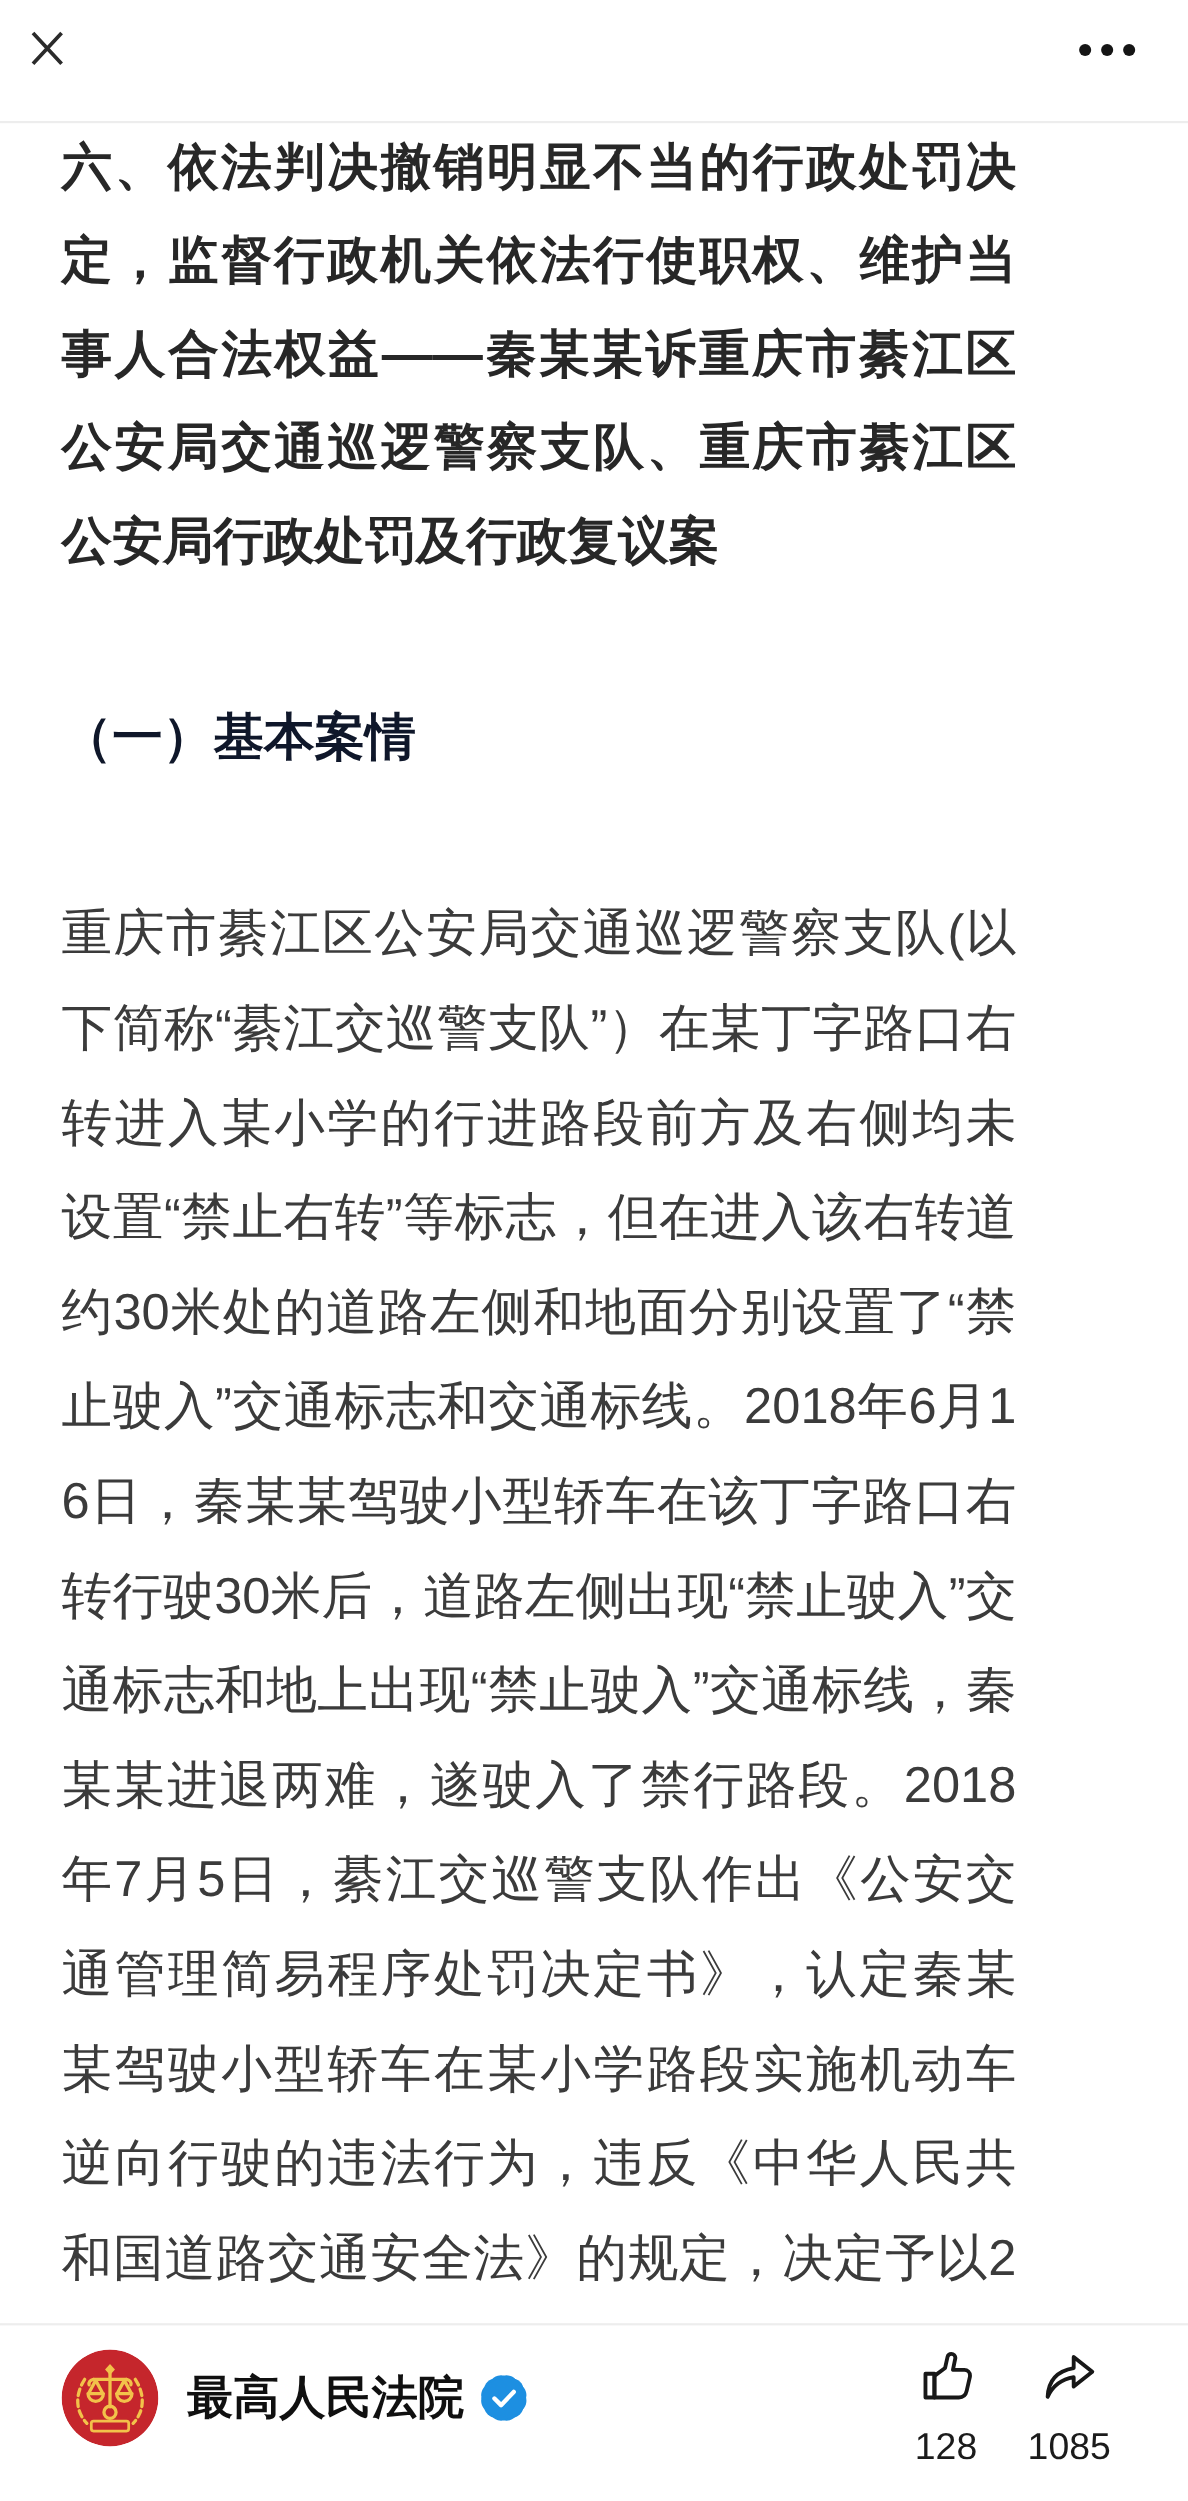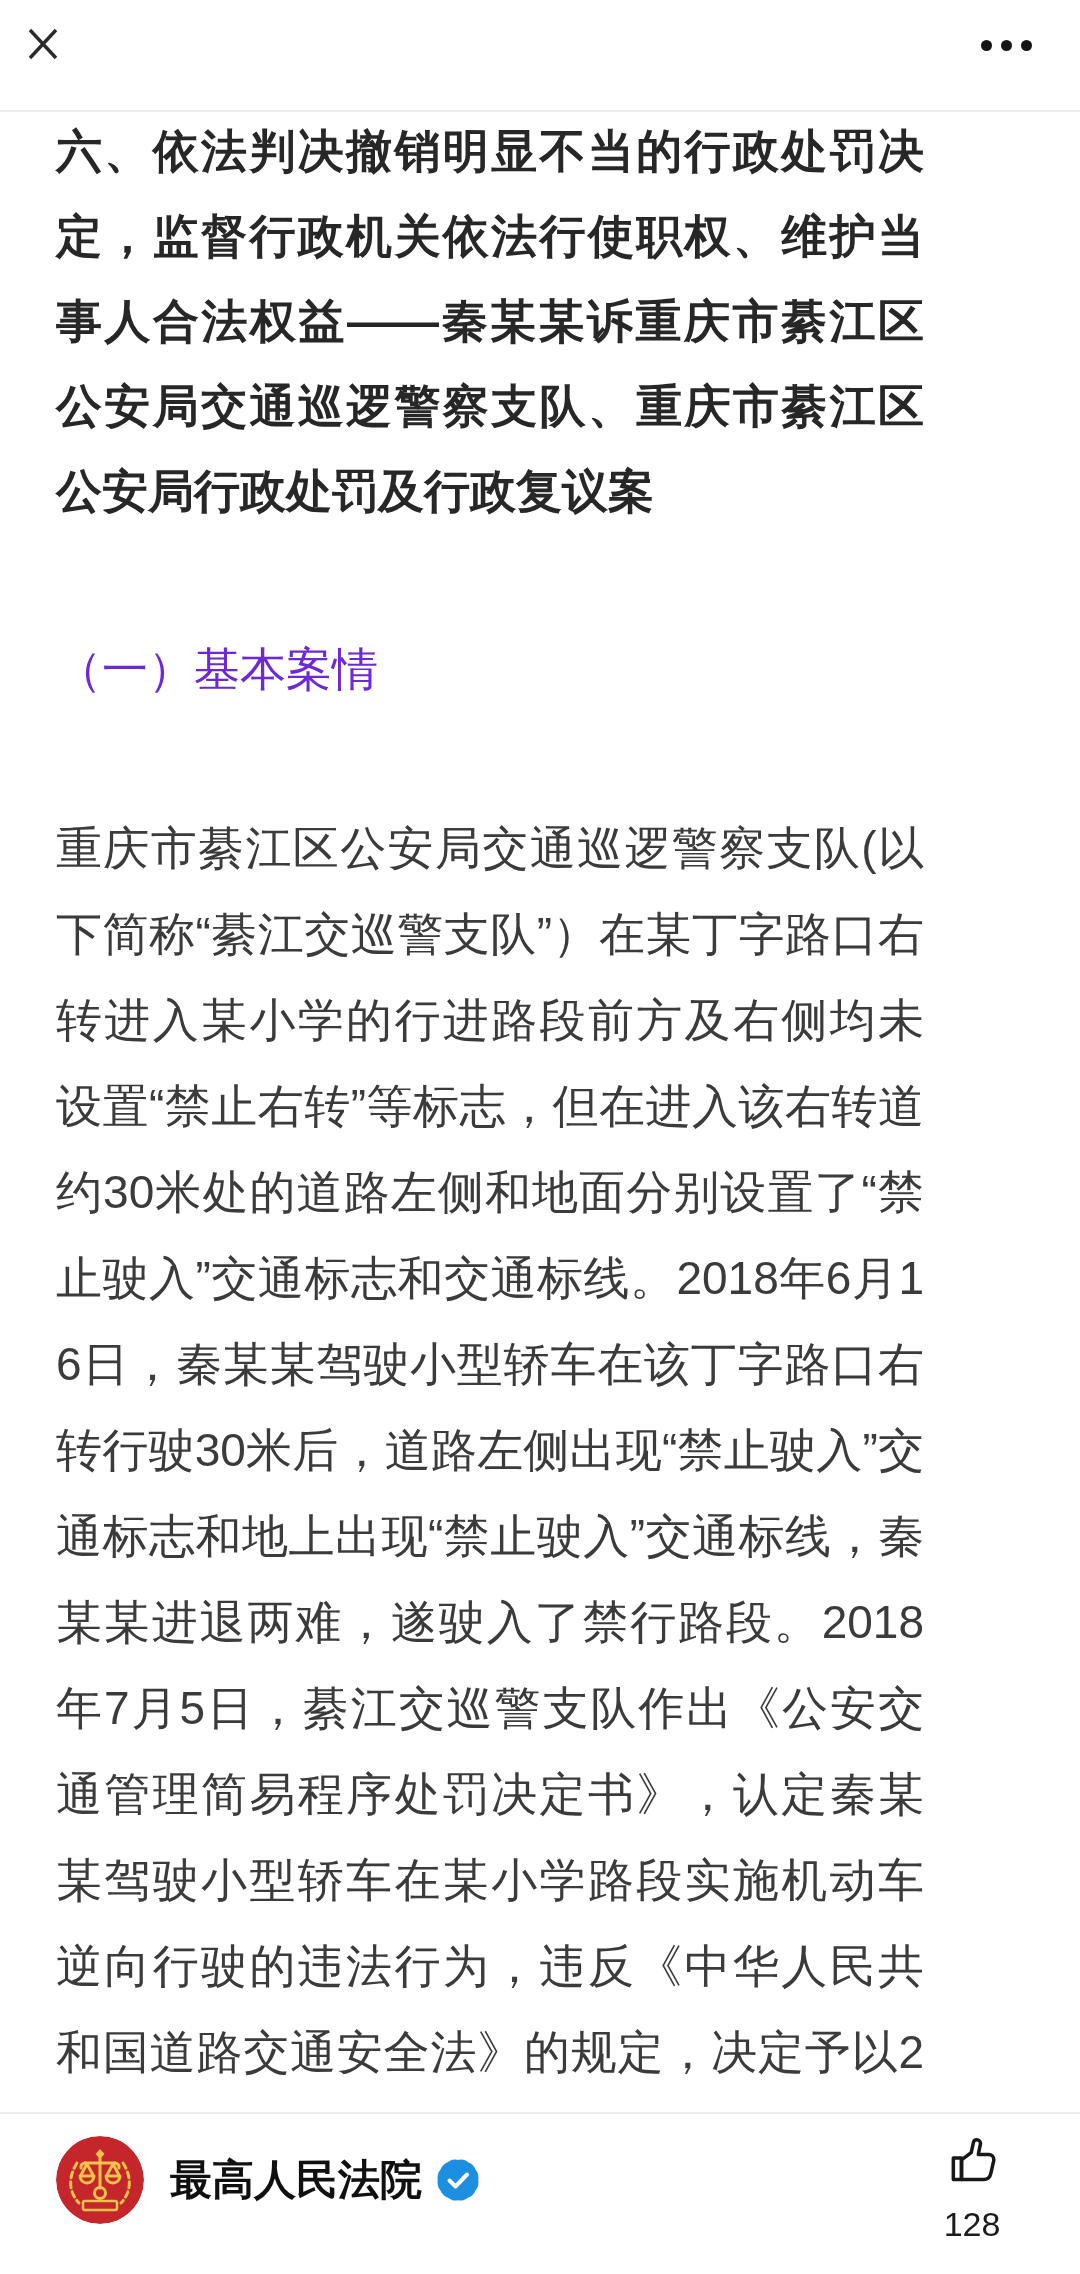--- a/index.html
+++ b/index.html
@@ -14,21 +14,21 @@
   .close-btn svg { width:36px; height:36px; }
   .more-btn { position:absolute; right:48px; top:30px; height:30px; display:flex;
               align-items:center; gap:9px; background:none; border:none; padding:0; }
   .more-btn .dot { width:11px; height:11px; border-radius:50%; background:#151515; }
 
   
   .content { position:absolute; top:109px; left:0; width:980px; }
   .article-title { margin:0; padding:0 56px; font-size:46px; line-height:85px;
                    font-weight:700; color:#272727; text-align:justify; word-break:break-all; }
   .section-heading { margin:110px 56px 12px; font-size:46px; line-height:50px;
-                     font-weight:400; color:#6d28d9; }
+                     font-weight:700; color:#0f172a; }
   .body-text { margin:111px 56px 0; font-size:46px; line-height:86px; color:#3b3b3b;
                text-align:justify; word-break:break-all; }
 
   
   .footer { position:absolute; left:0; bottom:0; width:1080px; height:160px;
             background:#ffffff; border-top:2px solid #ededed; z-index:5; }
   .account { position:absolute; left:56px; top:0; height:132px; display:flex; align-items:center; }
   .logo { width:88px; height:88px; border-radius:50%; display:block; }
   .account-name { margin-left:26px; font-size:42px; font-weight:700; color:#101010; line-height:48px; }
   .badge { position:relative; width:44px; height:44px; margin-left:14px; flex:none; }
@@ -108,18 +108,26 @@
           <svg viewBox="0 0 48 48">
             <g fill="none" stroke="#181818" stroke-width="3" stroke-linejoin="round">
               <path d="M8 20.5 h7 v18.5 H8 z"></path>
               <path d="M15 39 V22.2 L23.3 16 l1.9-8.6 c.3-1.4 1.5-2.4 3-2.4 1.7 0 3.1 1.4 3.1 3.1 0 .2 0 .5-.1.7 L29.4 17.5 h8.9 c2.5 0 4.4 2 4.4 4.4 0 .4 0 .8-.1 1.2 l-2.5 10.8 c-.7 3.3-2.8 5.1-6.1 5.1 H15 z"></path>
             </g>
           </svg>
         </span>
         <span class="count">128</span>
       </button>
 
+      <button class="action">
+        <span>
+          <svg viewBox="0 0 48 48">
+            <path d="M27.5 7.5 L42 19 27.5 30.5 v-7.3 C17.8 24.8 11.3 29.8 7.2 38.5 c.5-12.6 7.4-20.2 20.3-22.4 V7.5 z" fill="none" stroke="#181818" stroke-width="3" stroke-linejoin="round"></path>
+          </svg>
+        </span>
+        <span class="count">1085</span>
+      </button>
 
 
     </div>
   </div>
 
 </div>
 
 </body></html>

